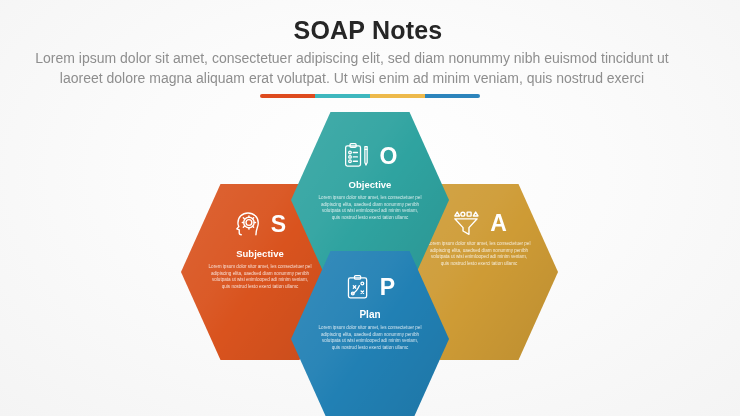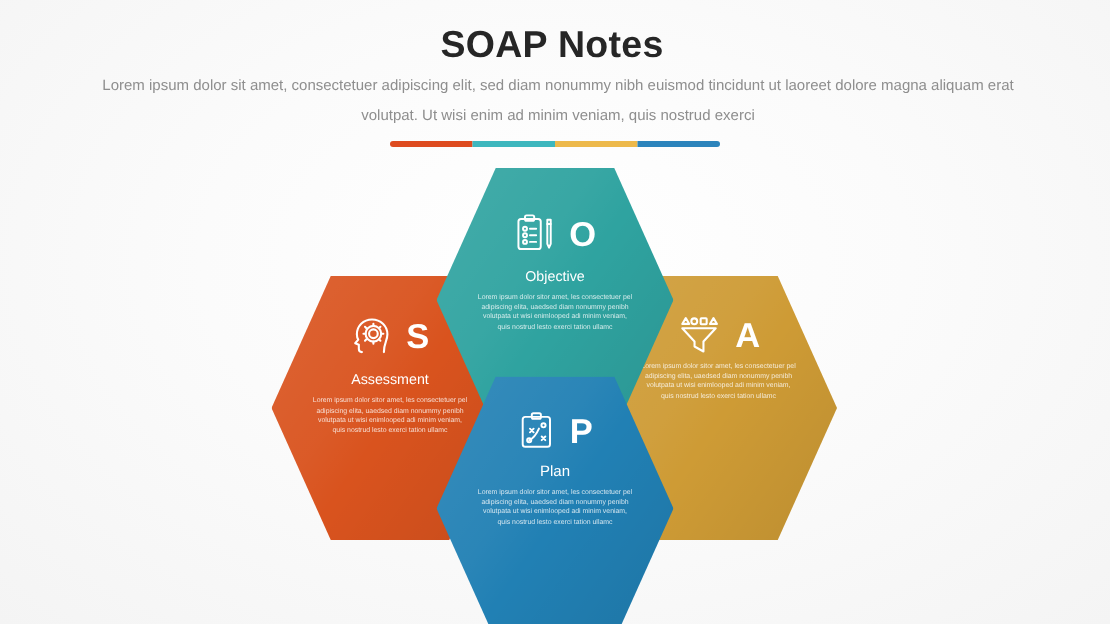--- a/index.html
+++ b/index.html
@@ -9,22 +9,22 @@
     background:radial-gradient(ellipse at 50% 42%, #ffffff 0%, #fbfbfb 45%, #f2f2f2 100%);
   }
   .stage{position:relative;width:740px;height:416px;}
 
   
   .page-title{
     position:absolute;left:0;top:16px;width:736px;text-align:center;
     font-size:25px;font-weight:bold;color:#262626;letter-spacing:.2px;
   }
   .subtitle{
-    position:absolute;left:52px;top:48px;width:640px;text-align:center;
-    font-size:10px;line-height:20px;color:#8e8e8e;font-weight:400;
+    position:absolute;left:32px;top:48px;width:640px;text-align:center;
+    font-size:14px;line-height:20px;color:#8e8e8e;font-weight:400;
   }
   .divider{
     position:absolute;left:260px;top:94px;width:220px;height:4px;
     display:flex;border-radius:2px;overflow:hidden;
   }
   .divider i{display:block;height:100%;flex:1;}
 
   
   .hex{
     position:absolute;
@@ -38,21 +38,21 @@
     pointer-events:none;
   }
   .hex-inner{position:absolute;inset:0;display:flex;flex-direction:column;align-items:center;}
 
   .icon-row{display:flex;align-items:center;justify-content:center;width:100%;}
   .icon-row .glyph{display:block;}
   .badge-letter{
     font-size:23px;font-weight:bold;color:#fff;line-height:1;margin-left:9px;
   }
   .hex-title{
-    font-weight:normal;color:#fff;text-align:center;width:100%;
+    font-weight:bold;color:#fff;text-align:center;width:100%;
   }
   .hex-body{
     color:rgba(255,255,255,.80);text-align:center;
     font-size:4.6px;line-height:6.6px;
   }
 
   
   #hex-objective{left:291px;top:112px;width:158px;height:176px;}
   #hex-objective .hex-inner{padding-top:30px;}
   #hex-objective .hex-title{font-size:9.5px;margin-top:9px;}
@@ -143,21 +143,21 @@
       <div class="icon-row">
         <svg class="glyph" width="28" height="28" viewBox="0 0 30 30" fill="none" stroke="#ffffff" stroke-width="1.5" stroke-linecap="round" stroke-linejoin="round">
           <path d="M23.5 26.5 C23.5 20 26 18.5 26 13.8 C26 7.8 21.2 3.2 15 3.2 C8.8 3.2 4.2 7.8 4.2 13.8 C4.2 16.4 5.2 17.6 5.2 17.6 L3 20.2 L5.6 21.2 L5.6 24.3 C5.6 25.6 6.4 26.5 7.8 26.5"></path>
           <circle cx="16" cy="13.4" r="3.1"></circle>
           <circle cx="16" cy="13.4" r="5.6"></circle>
           <path d="M16 7.8 L16 6.3 M16 19 L16 20.5 M21.6 13.4 L23.1 13.4 M8.9 13.4 L10.4 13.4
                    M20 9.4 L21 8.4 M11 17.4 L10 18.4 M20 17.4 L21 18.4 M11 9.4 L10 8.4"></path>
         </svg>
         <span class="badge-letter">S</span>
       </div>
-      <div class="hex-title">Assessment</div>
+      <div class="hex-title">Subjective</div>
       <div class="hex-body">Lorem ipsum dolor sitor amet, les consectetuer pel adipiscing elita, uaedsed diam nonummy penibh volutpata ut wisi enimlooped adi minim veniam, quis nostrud lesto exerci tation ullamc</div>
     </div>
   </div>
 
   <div class="hex" id="hex-assessment" style="background: rgb(206, 155, 53);">
     <div class="shade"></div>
     <div class="hex-inner">
       <div class="icon-row">
         <svg class="glyph" width="30" height="26" viewBox="0 0 32 28" fill="none" stroke="#ffffff" stroke-width="1.5" stroke-linecap="round" stroke-linejoin="round">
           <path d="M4 9.5 L28 9.5 L19.2 19 L19.2 26.2 L12.8 22.6 L12.8 19 Z"></path>

